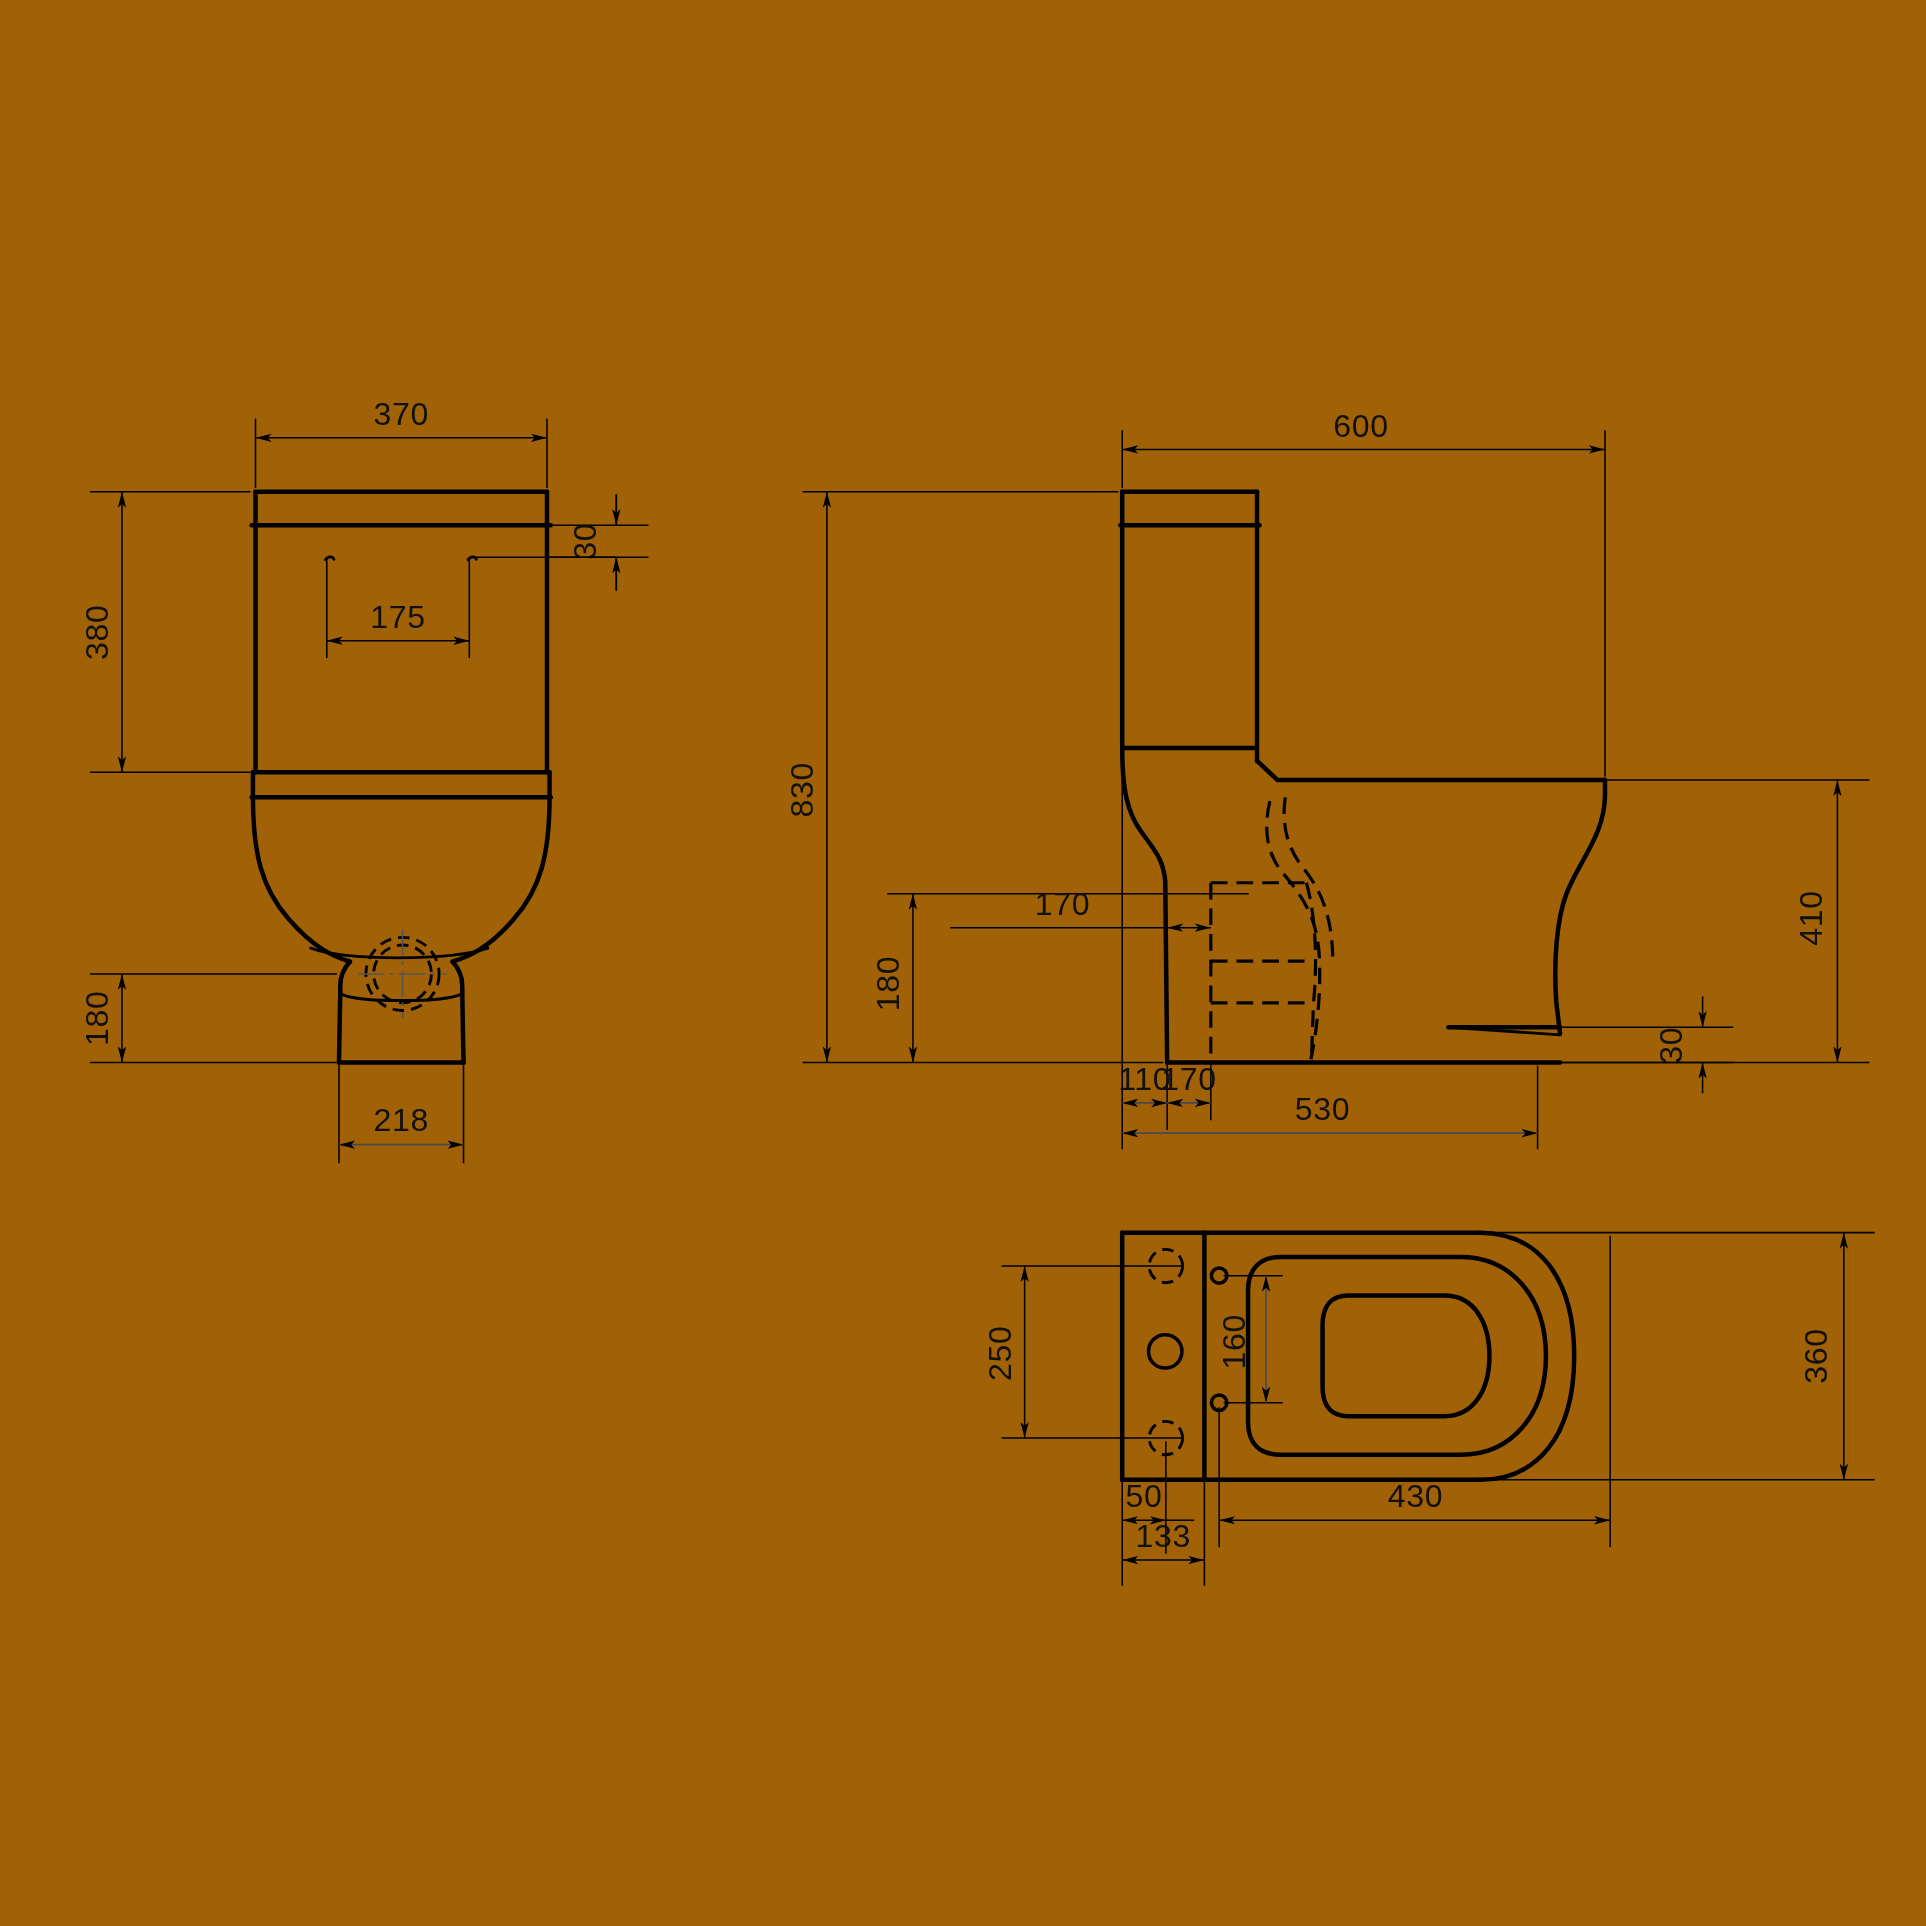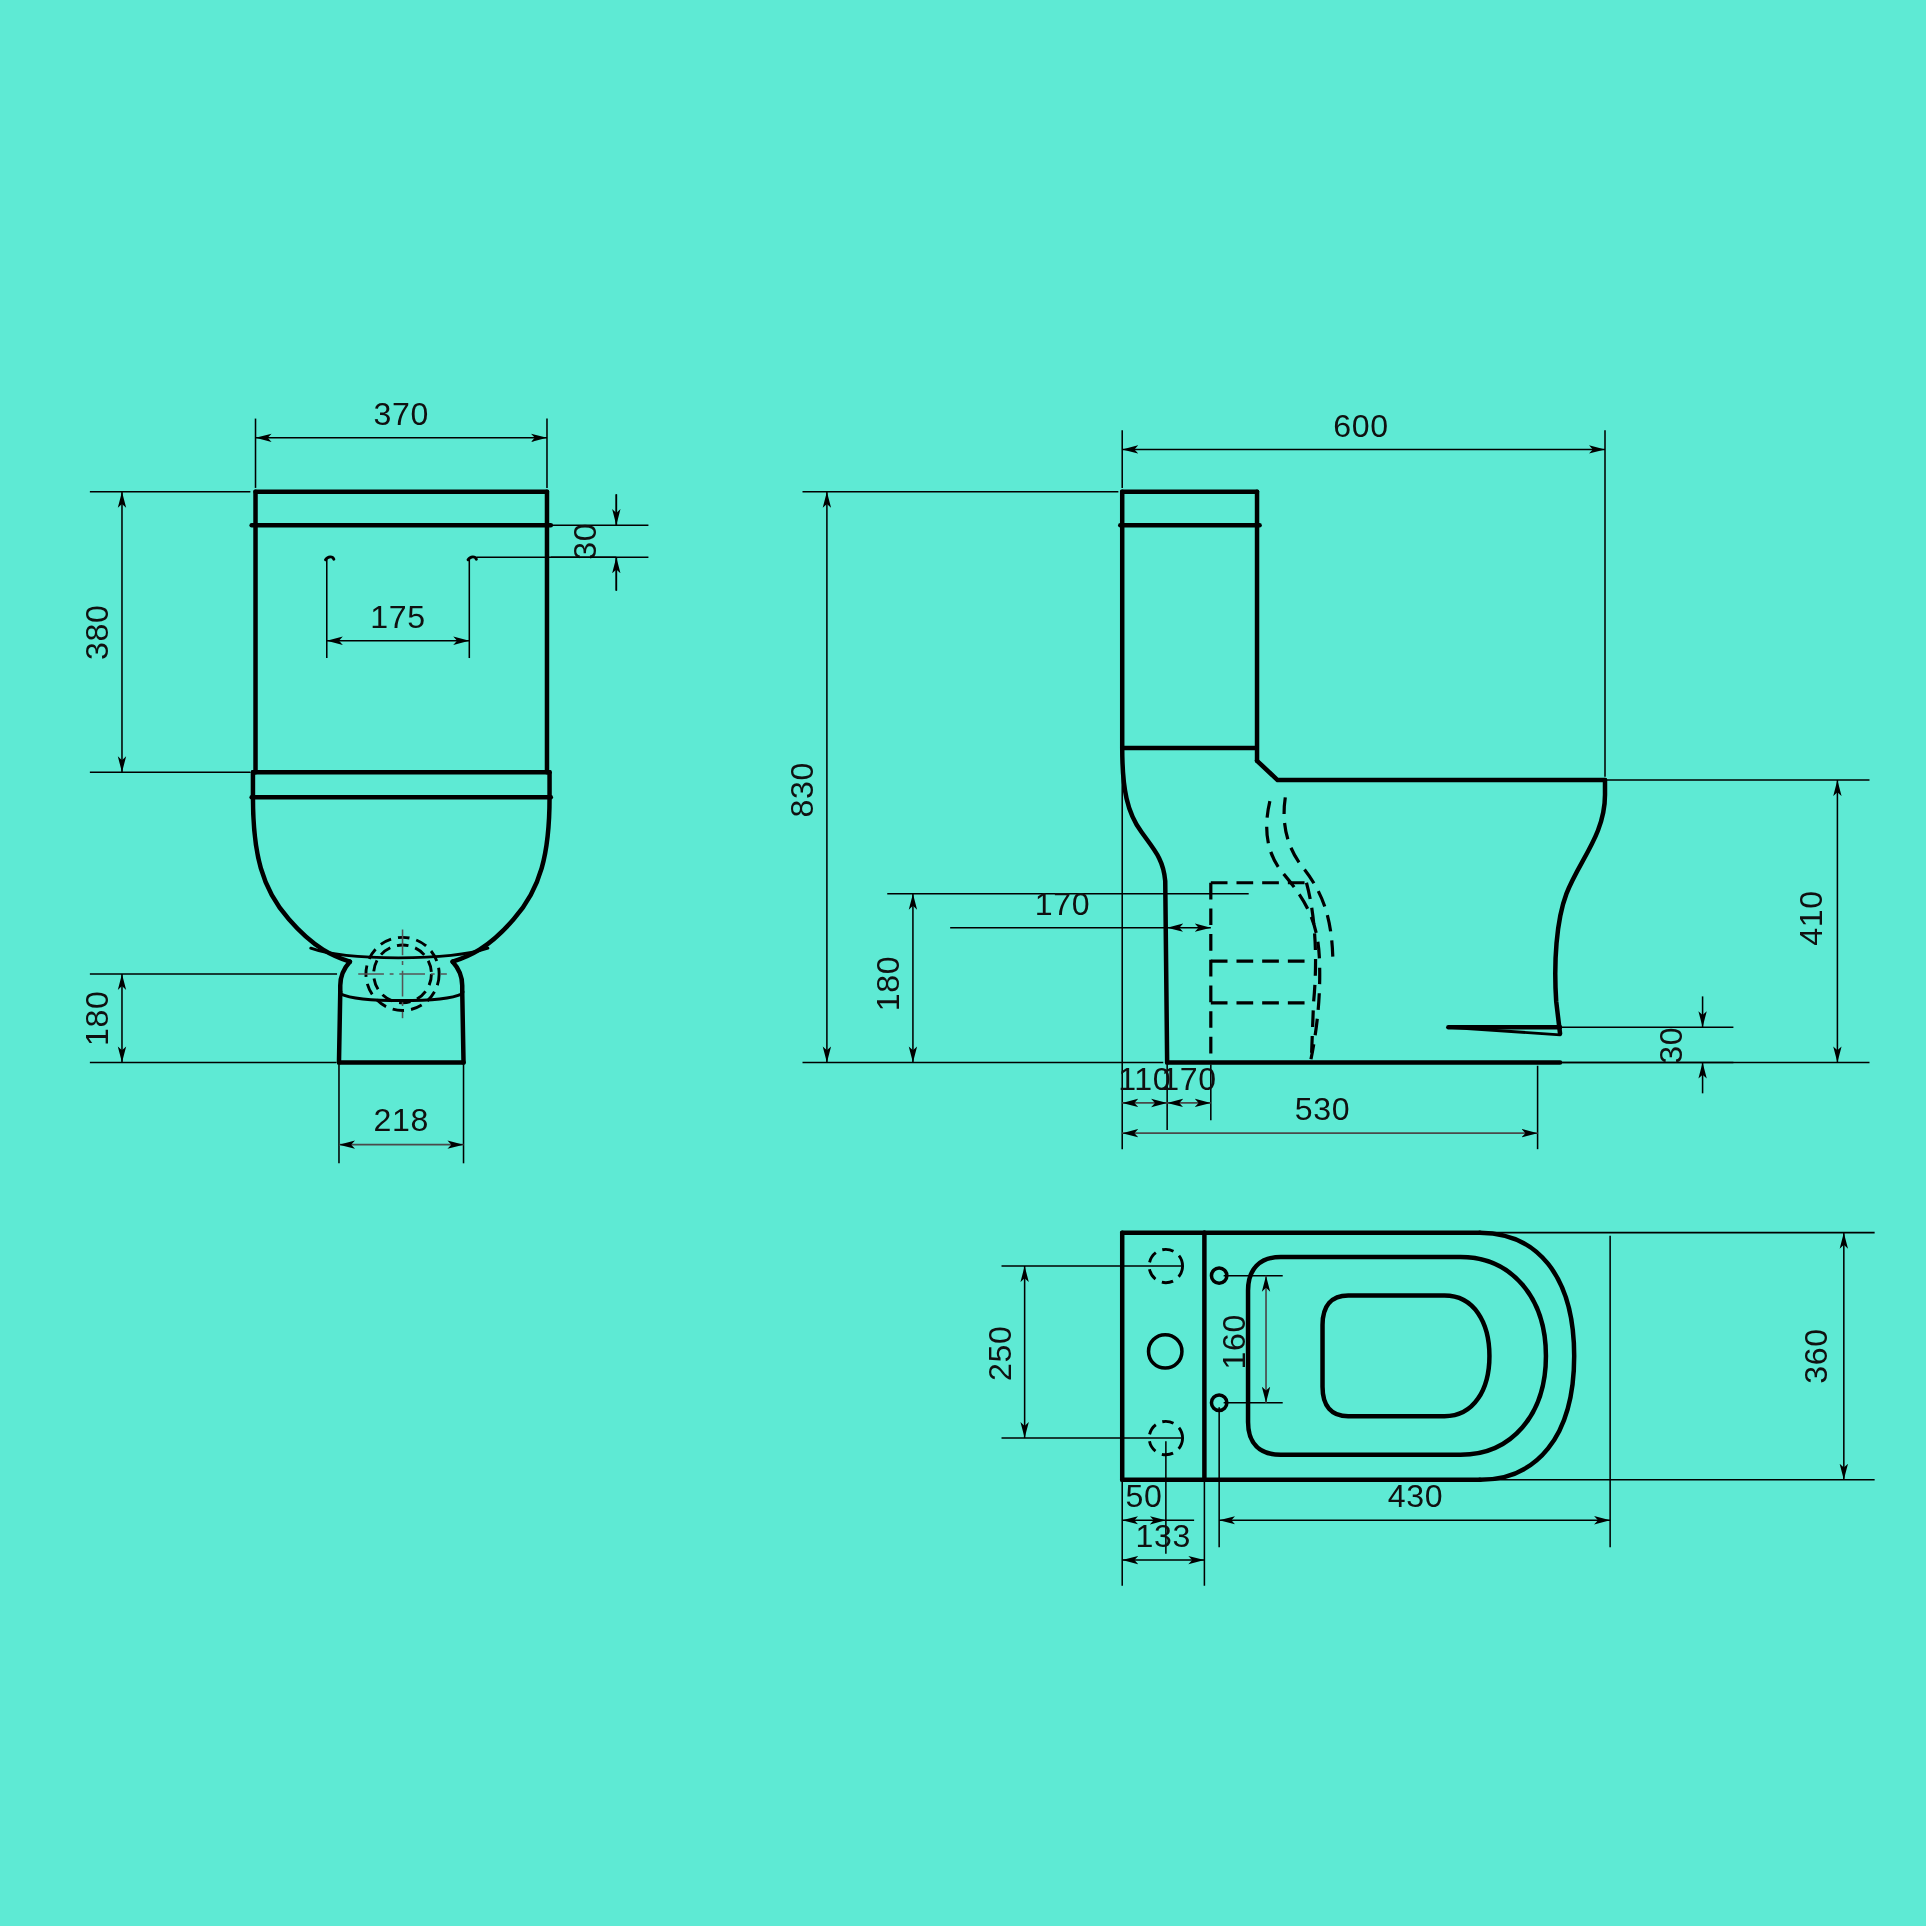--- a/index.html
+++ b/index.html
@@ -10,21 +10,21 @@
   body {
     width: 1926px;
     height: 1926px;
     font-family: "Liberation Sans", sans-serif;
     overflow: hidden;
   }
   #drawing-root {
     position: relative;
     width: 1926px;
     height: 1926px;
-    background: #5eead4;
+    background: #a16207;
   }
   svg.cad {
     position: absolute;
     top: 0;
     left: 0;
     width: 1926px;
     height: 1926px;
   }
   .obj      { fill: none; stroke: #000000; stroke-width: 7; stroke-linecap: round; stroke-linejoin: round; }
   .obj-thin { fill: none; stroke: #000000; stroke-width: 4.5; stroke-linecap: round; stroke-linejoin: round; }

